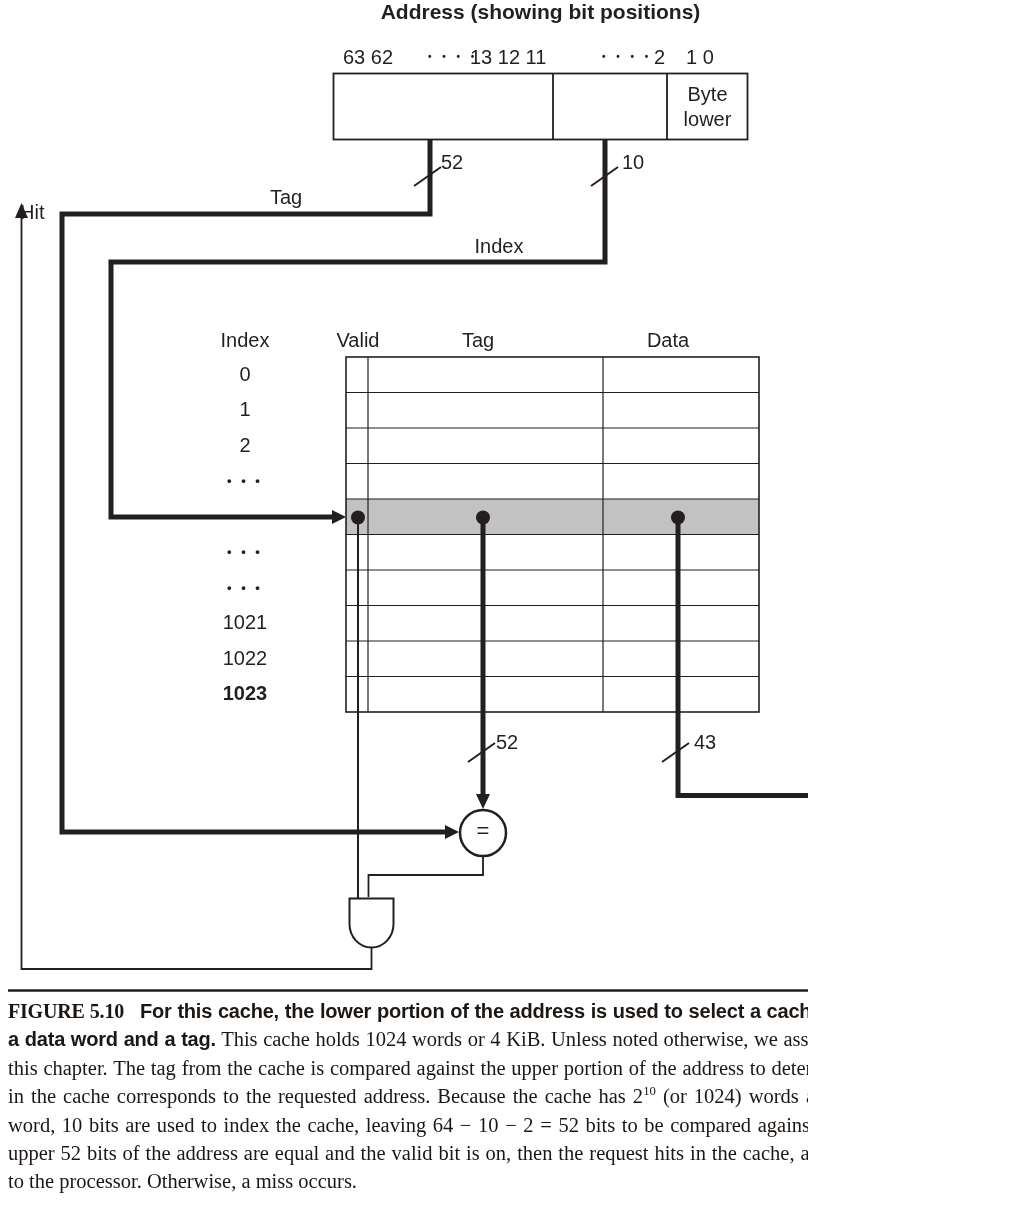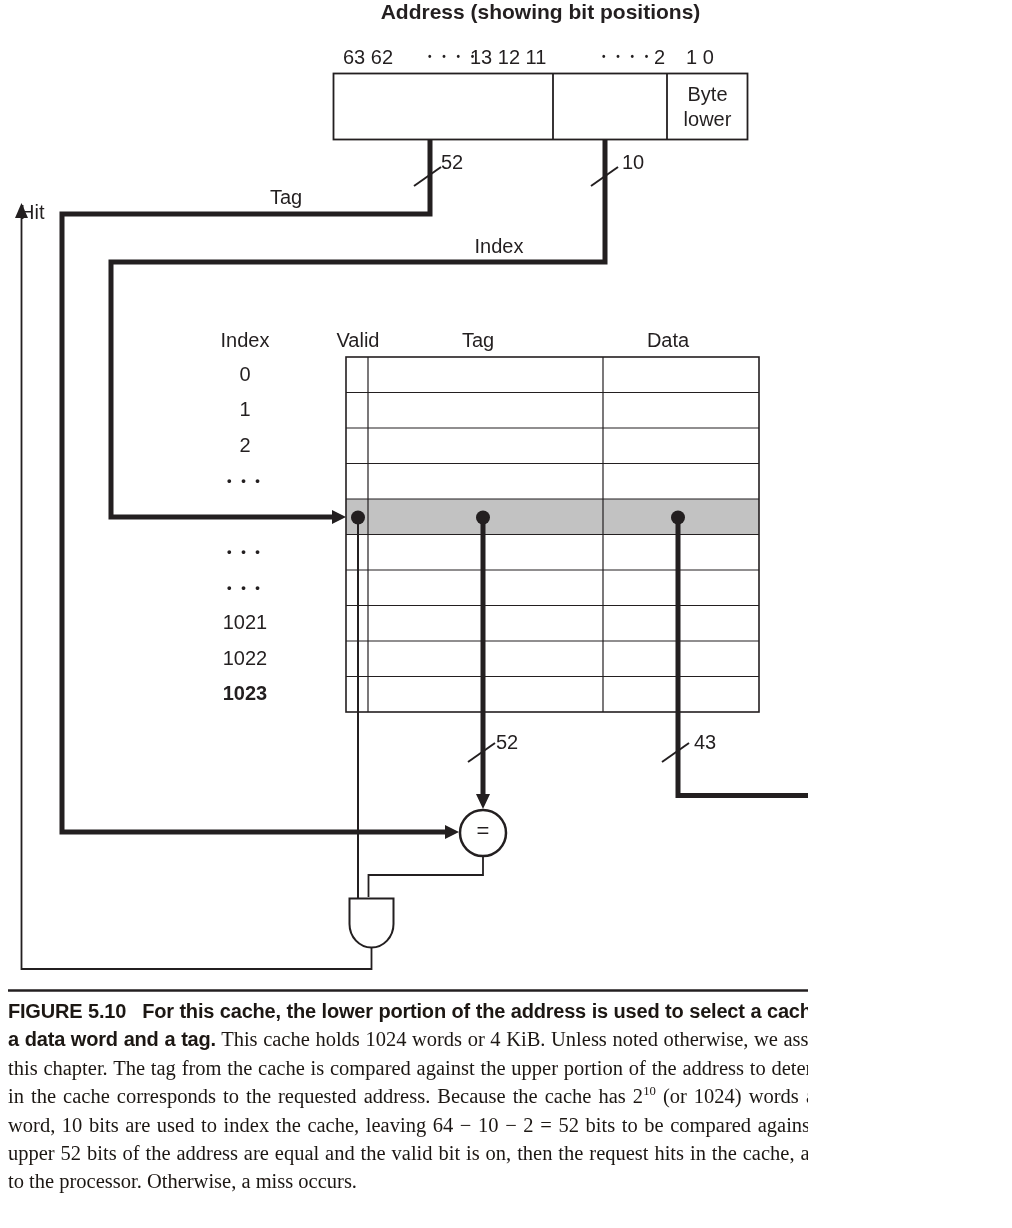--- a/index.html
+++ b/index.html
@@ -14,21 +14,21 @@
   .bold { font-weight:bold; }
   .dots-sm { font-size:10px; letter-spacing:4px; line-height:22px; font-weight:bold; }
   .dots-lg { font-size:13px; letter-spacing:3px; font-weight:bold; }
   svg.layer { position:absolute; left:0; top:0; }
   .caption {
     position:absolute; left:8px; top:997px; width:996px;
     font-family:"Liberation Serif", serif; font-size:20.5px;
     line-height:28.4px; color:#1c1713; text-align:justify;
   }
   .capb { font-family:"Liberation Sans", sans-serif; font-weight:700; font-size:20px; letter-spacing:-0.2px; }
-  .capb-label { margin-right:16px; }
+  .capb-label { margin-right:16px;font-family:Liberation Serif, serif; }
   .caption sup { font-size:0.62em; line-height:0; }
 </style>
 </head>
 <body>
 
 <div id="figure">
 
   <svg class="layer" width="1012" height="1228" viewBox="0 0 1012 1228">
     <g stroke="#231f20" fill="none">
 

